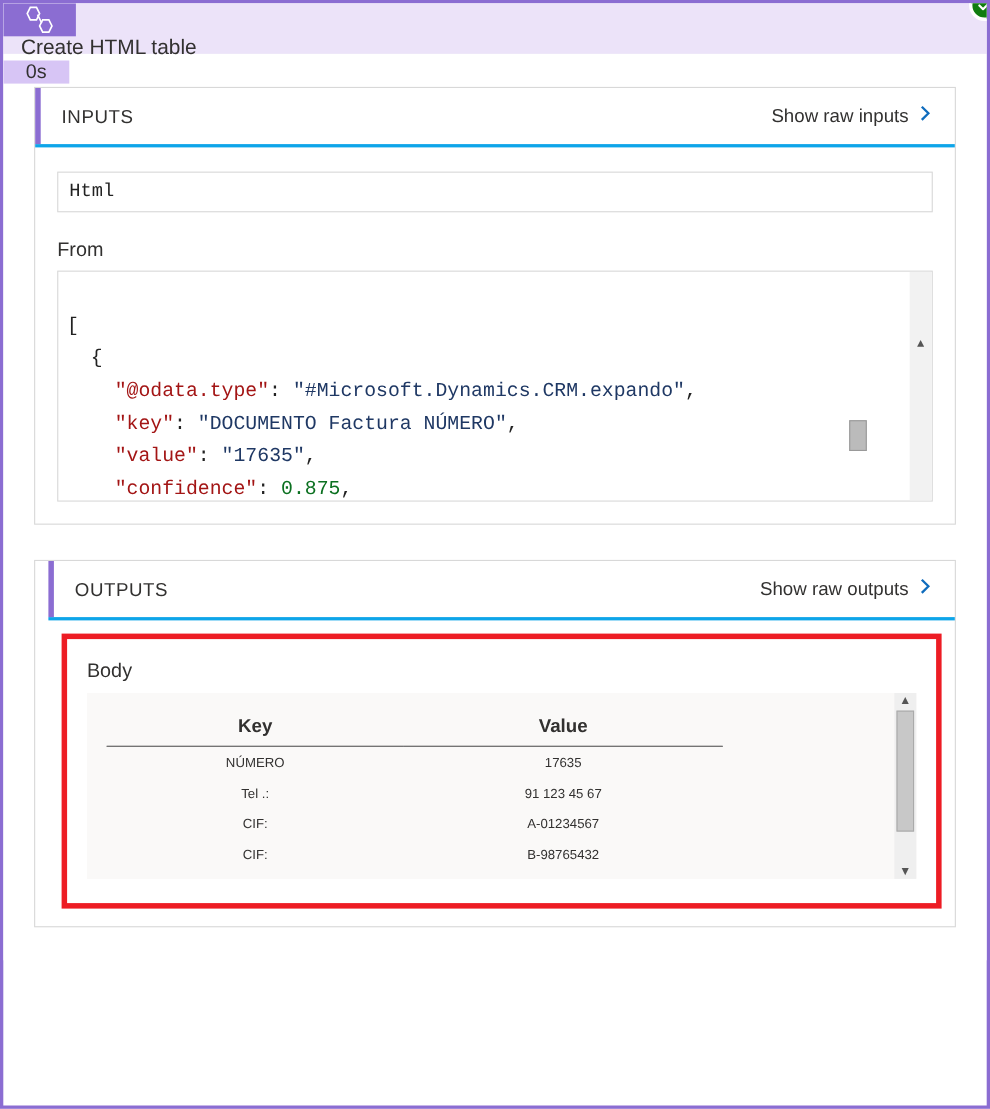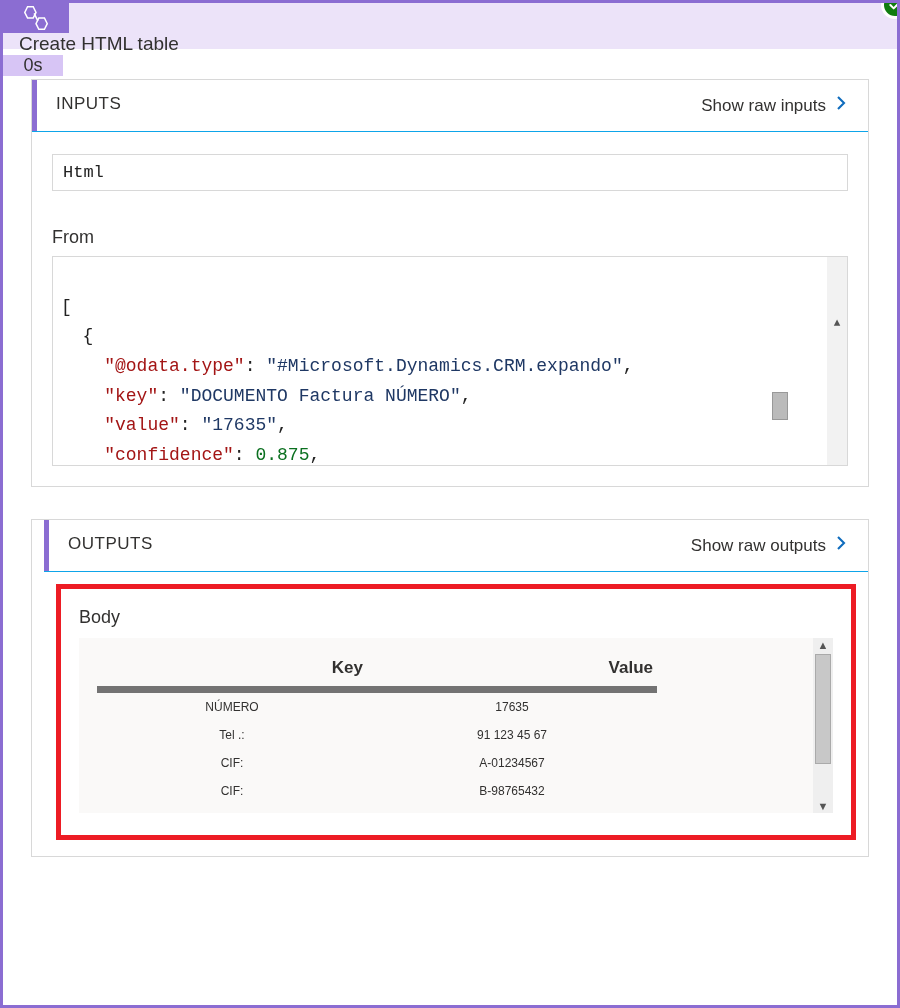--- a/index.html
+++ b/index.html
@@ -67,23 +67,23 @@
   }
   .status-badge svg { width: 16px; height: 16px; }
   .content-wrap { padding: 30px 28px; background:#fff; }
   .card {
     border: 1px solid #d8d8d8;
     margin-bottom: 32px;
     background: #fff;
   }
   .card-header {
     display: flex;
-    align-items: flex-start;
+    align-items: flex-end;
     padding: 14px 18px;
-    border-bottom: 1px solid #0ea5e9;
+    border-bottom: 3px solid #0ea5e9;
     position: relative;
     gap: 16px;
   }
   .card-header::before {
     content: "";
     position: absolute;
     left: 0; top: 0; bottom: 0;
     width: 5px;
     background: #8B6DD2;
   }
@@ -111,21 +111,21 @@
     font-size: 18px;
     color: #323130;
     margin-bottom: 8px;
   }
   .value-box {
     border: 1px solid #d8d8d8;
     padding: 8px 10px;
     font-family: Consolas, "Courier New", monospace;
     font-size: 17px;
     color: #222;
-    margin-bottom: 36px;
+    margin-bottom: 24px;
   }
   .code-box {
     border: 1px solid #d8d8d8;
     height: 210px;
     overflow: hidden;
     position: relative;
     font-family: Consolas, "Courier New", monospace;
     font-size: 18px;
     line-height: 1.65;
     padding: 6px 8px;
@@ -163,26 +163,26 @@
     padding: 12px 18px 8px 18px;
     position: relative;
   }
   .out-scroll {
     position:absolute; right:0; top:0; bottom:0; width:20px; background:#efefef;
     display:flex; flex-direction:column; justify-content:space-between; align-items:center;
   }
   .out-thumb { width:16px; height:110px; background:#c8c8c8; border:1px solid #aaa; margin-top:2px;}
   table.tbl { border-collapse: collapse; width: 560px; }
   table.tbl th {
-    text-align: right;
+    text-align: center;
     font-weight: 600;
     font-size: 17px;
     color: #323130;
     padding: 8px 4px;
-    border-bottom: 7px solid #737373;
+    border-bottom: 1px solid #737373;
   }
   table.tbl td {
     padding: 7px 4px;
     font-size: 12px;
     color: #323130;
     border: none;
     text-align: center;
   }
 </style>
 </head>

